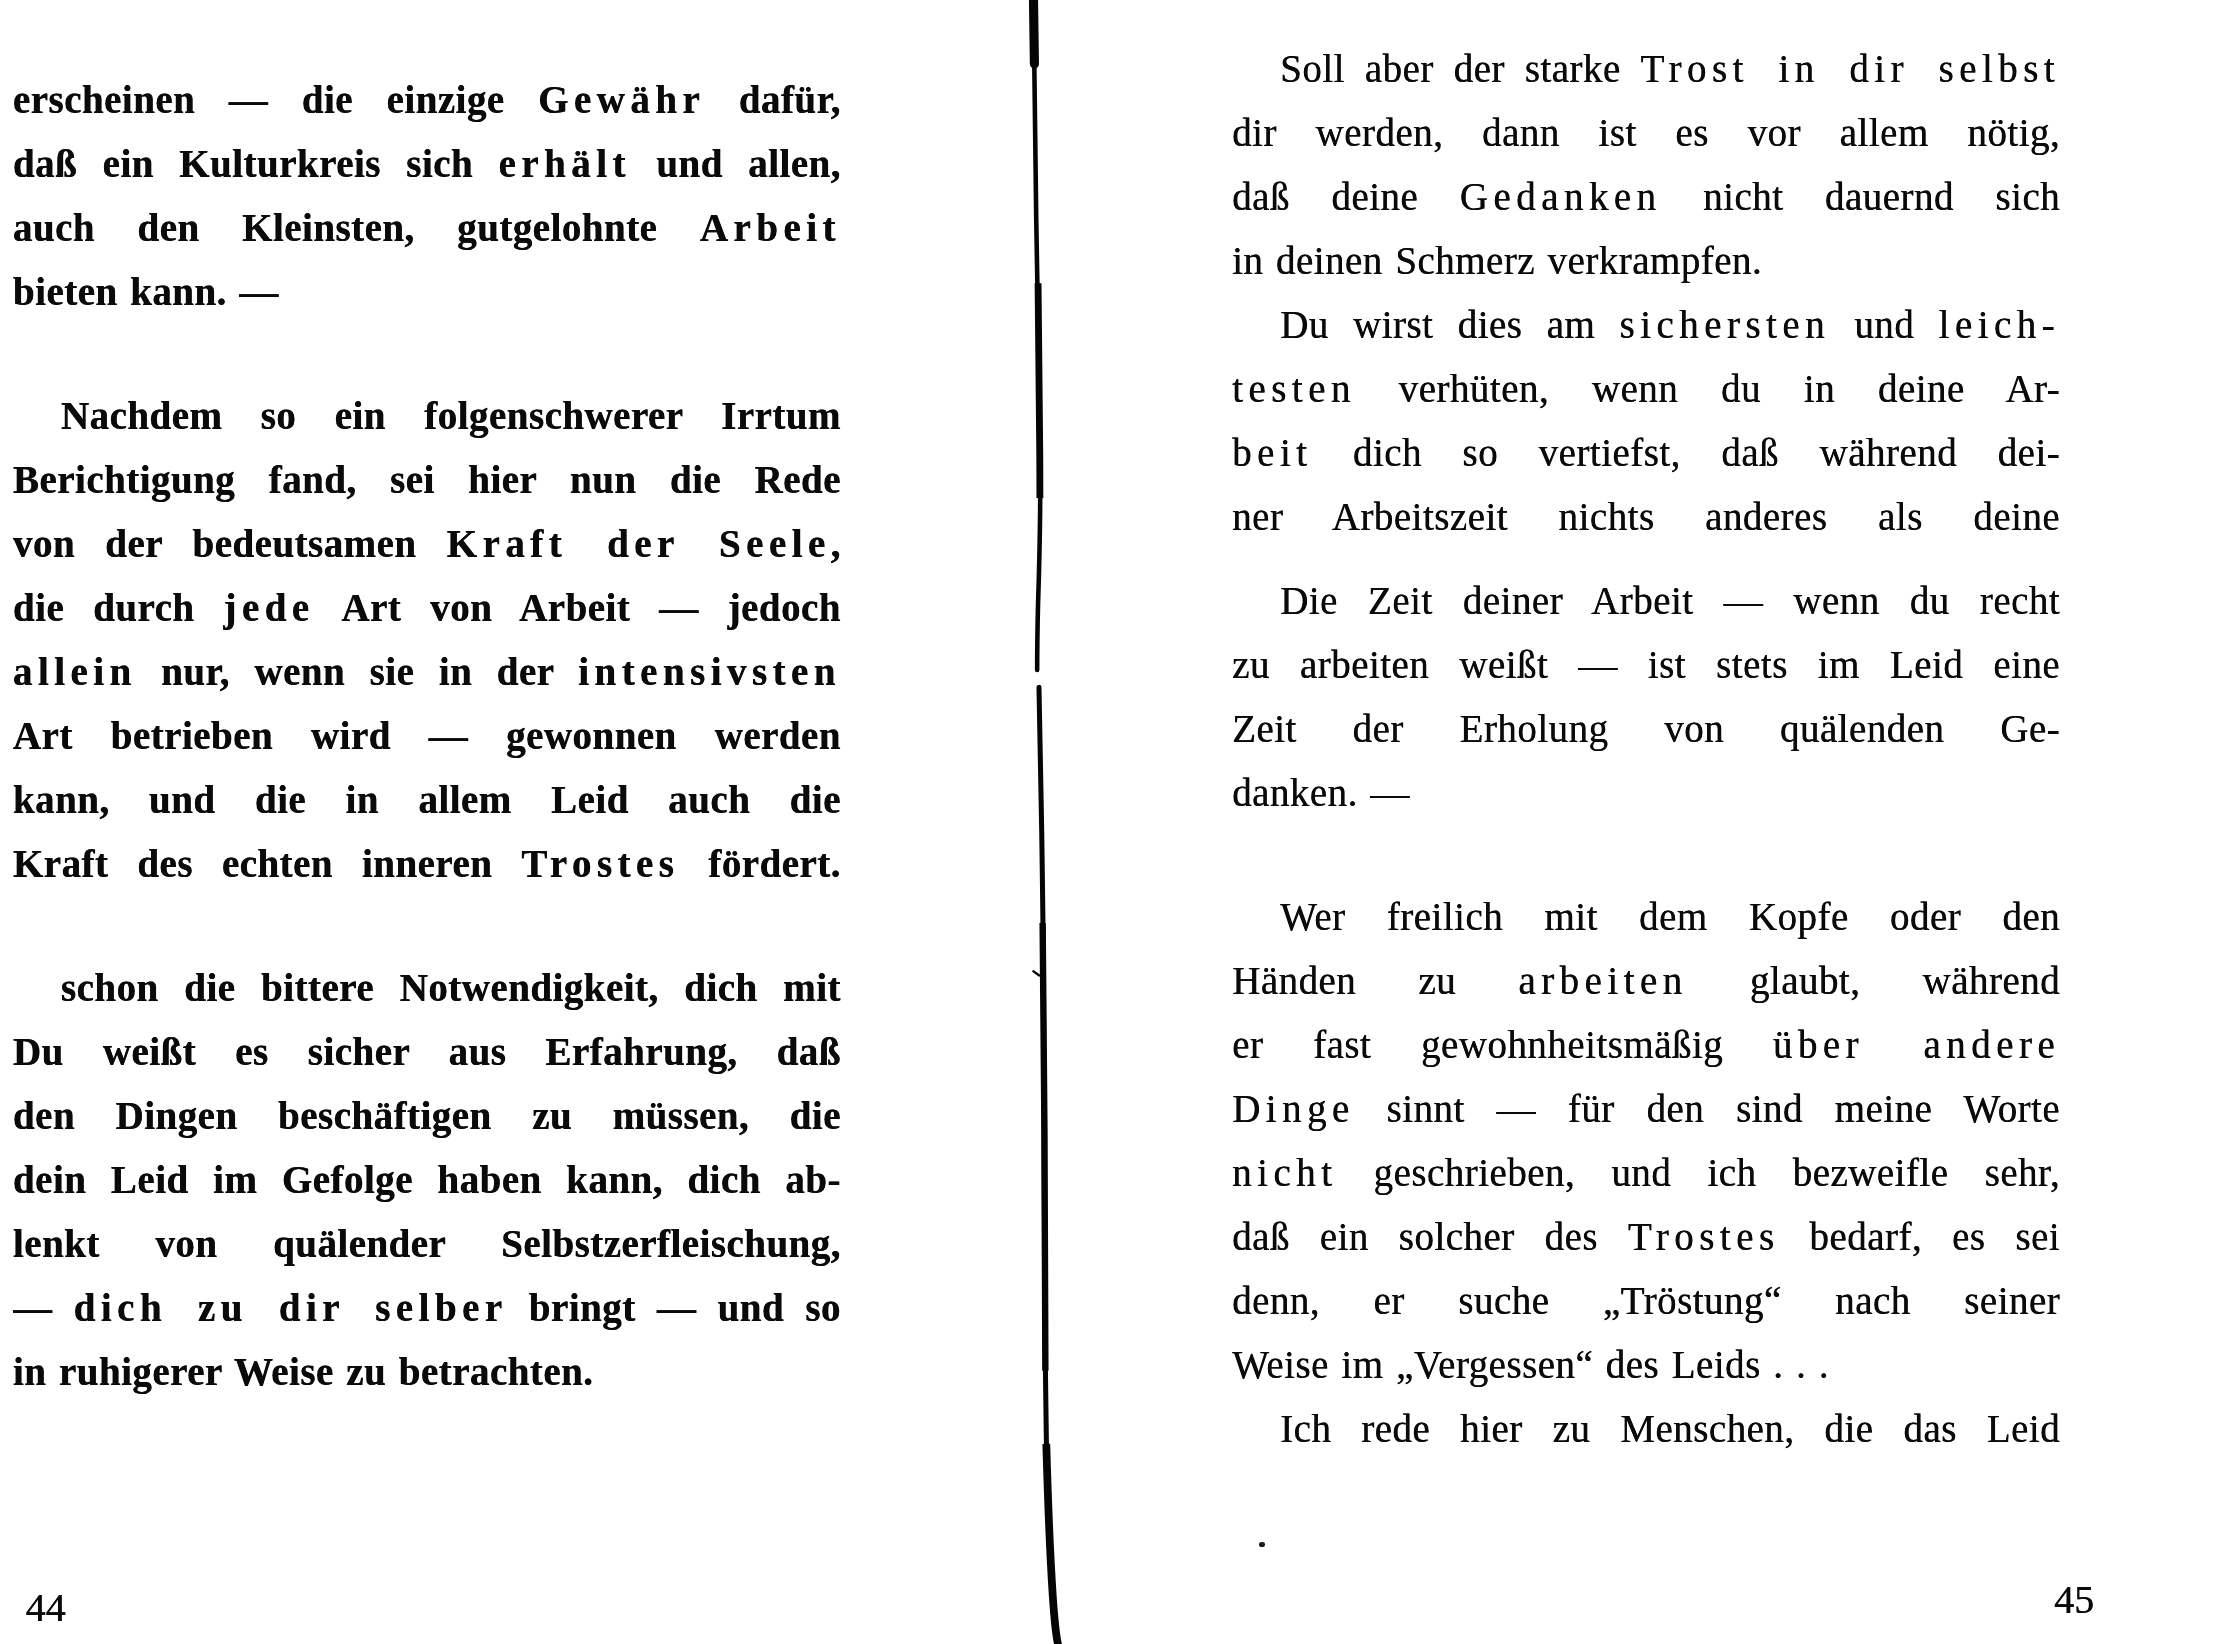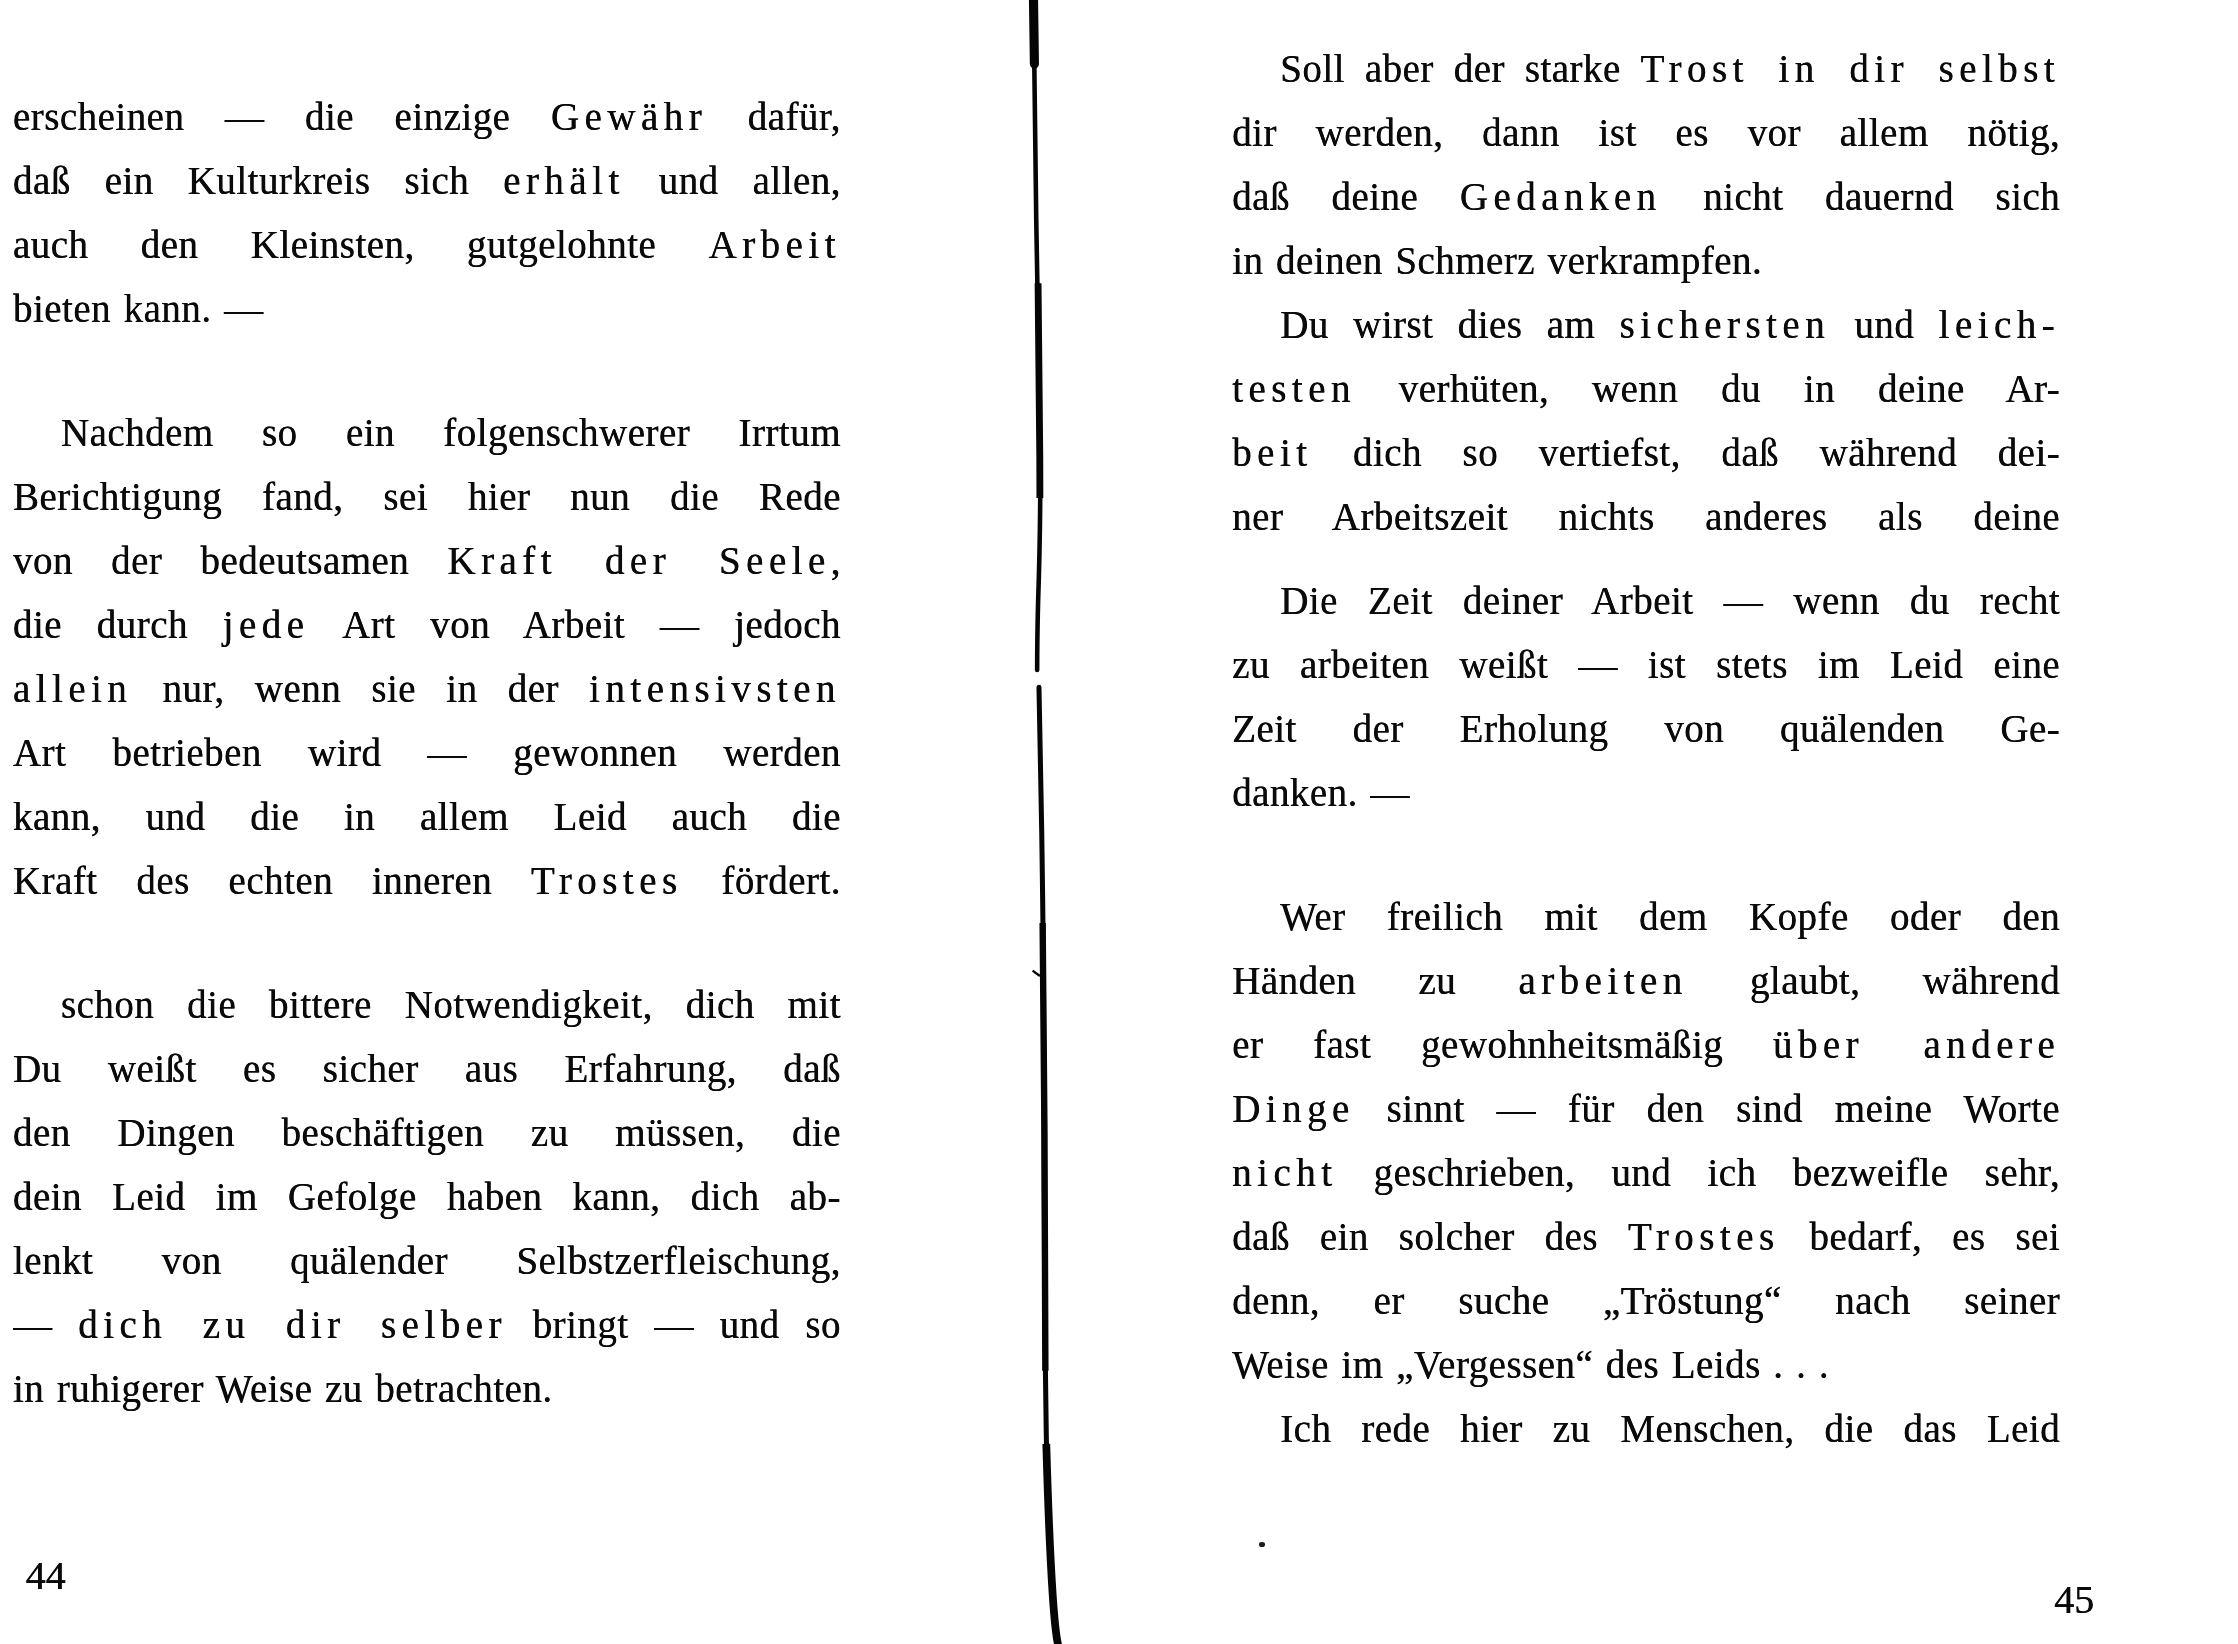--- a/index.html
+++ b/index.html
@@ -46,21 +46,21 @@
   .sp {
     letter-spacing: 0.14em;
     word-spacing: 0.18em;
   }
   .page-number {
     position: absolute;
     font-size: 40px;
     line-height: 40px;
     text-shadow: 0.4px 0 0 currentColor;
   }
-  #pn-left  { left: 25.6px;  top: 1556px; }
+  #pn-left  { left: 25.6px;  top: 1588px; }
   #pn-right { left: 2054px; top: 1580px; }
   #gutter {
     position: absolute;
     left: 1005px;
     top: 0;
     width: 110px;
     height: 1645px;
     pointer-events: none;
   }
   #ink-speck {
@@ -69,21 +69,21 @@
     top: 1542px;
     width: 5.5px;
     height: 4.6px;
     border-radius: 50%;
     background: #1c1c1c;
   }
 </style>
 </head>
 <body>
 
-<div class="page" id="page-left" style="left:12.8px; top:85px;">
+<div class="page" id="page-left" style="left:12.8px; top:68px;font-weight:bold;">
   <div class="text-block">
       <div class="para gap-lg">
         <div class="line just"><span>erscheinen — die einzige </span><span class="sp">Gewähr</span><span> dafür,</span></div>
         <div class="line just"><span>daß ein Kulturkreis sich </span><span class="sp">erhält</span><span> und allen,</span></div>
         <div class="line just"><span>auch den Kleinsten, gutgelohnte </span><span class="sp">Arbeit</span></div>
         <div class="line"><span>bieten kann. —</span></div>
       </div>
       <div class="para indented gap-lg">
         <div class="line just"><span>Nachdem so ein folgenschwerer Irrtum</span></div>
         <div class="line just"><span>Berichtigung fand, sei hier nun die Rede</span></div>

